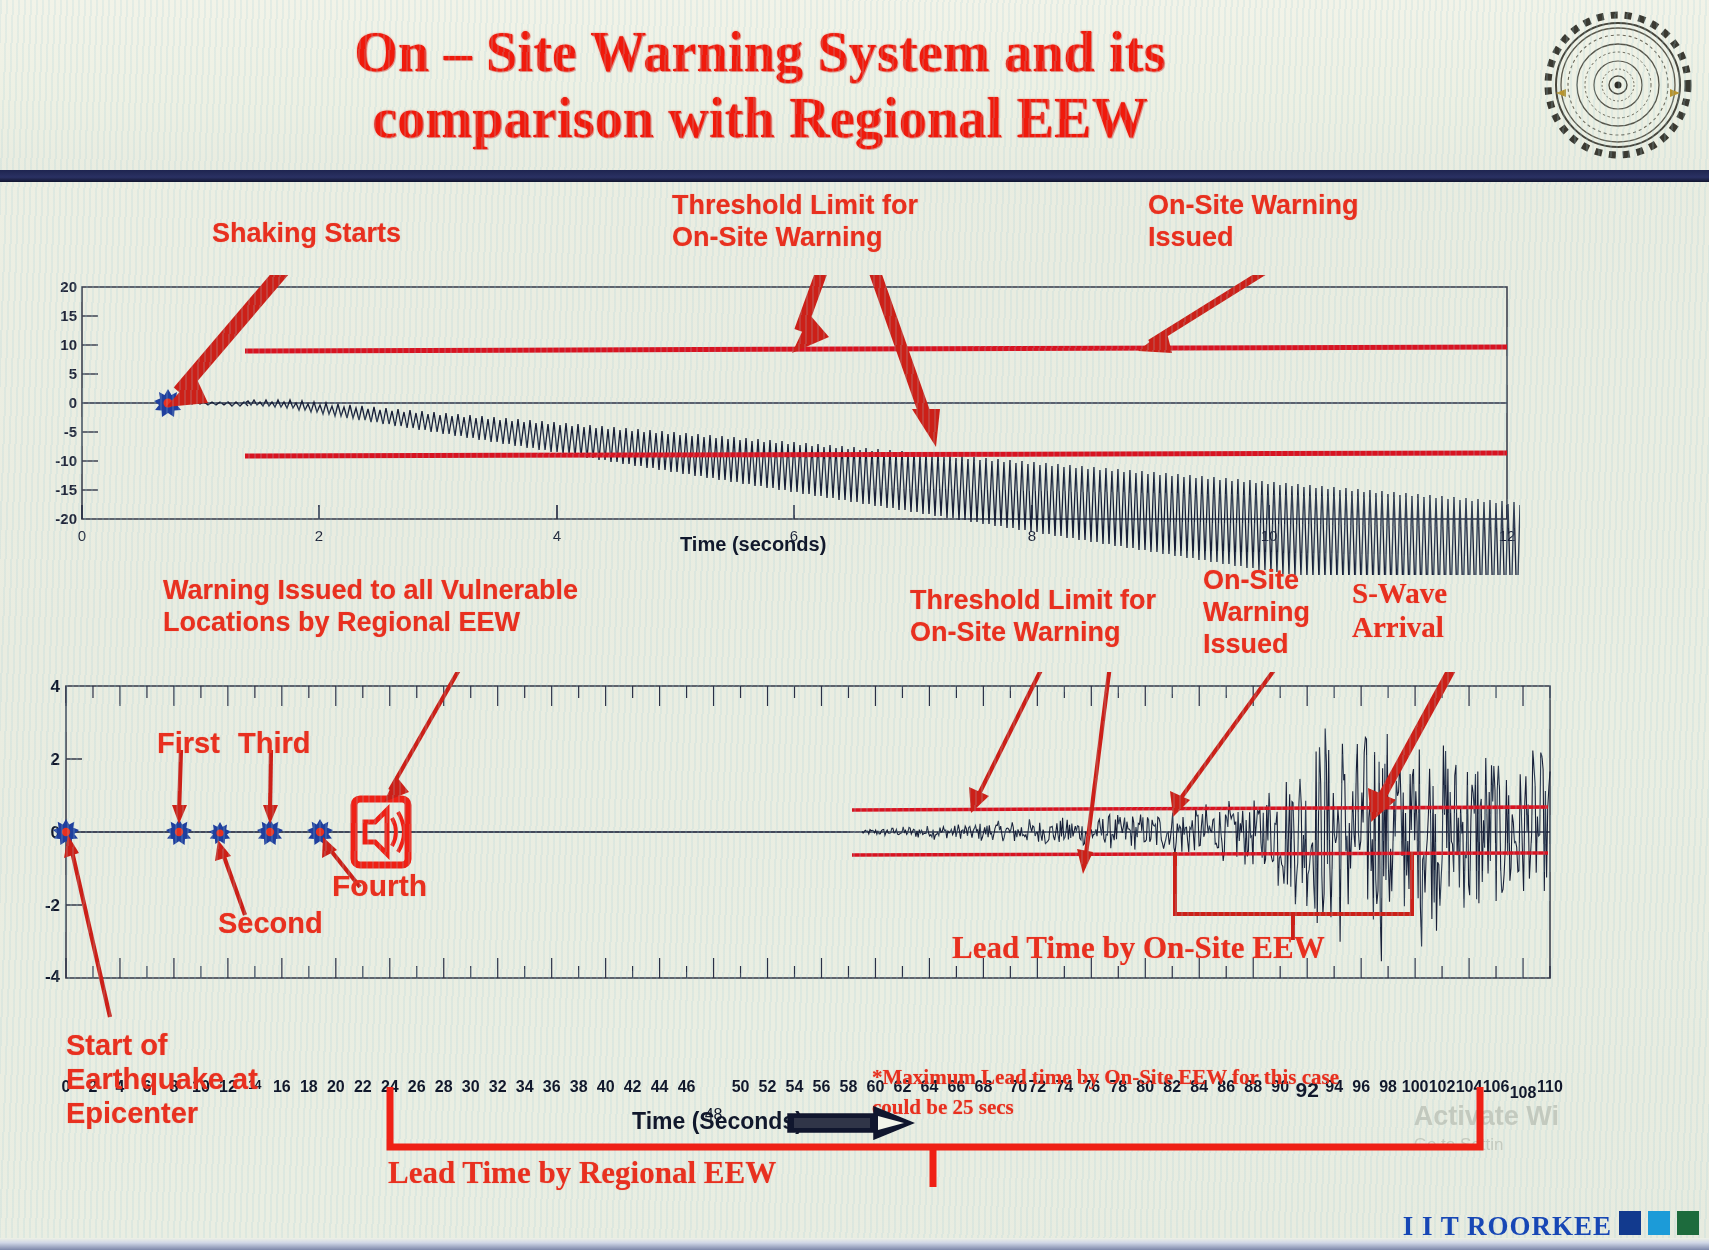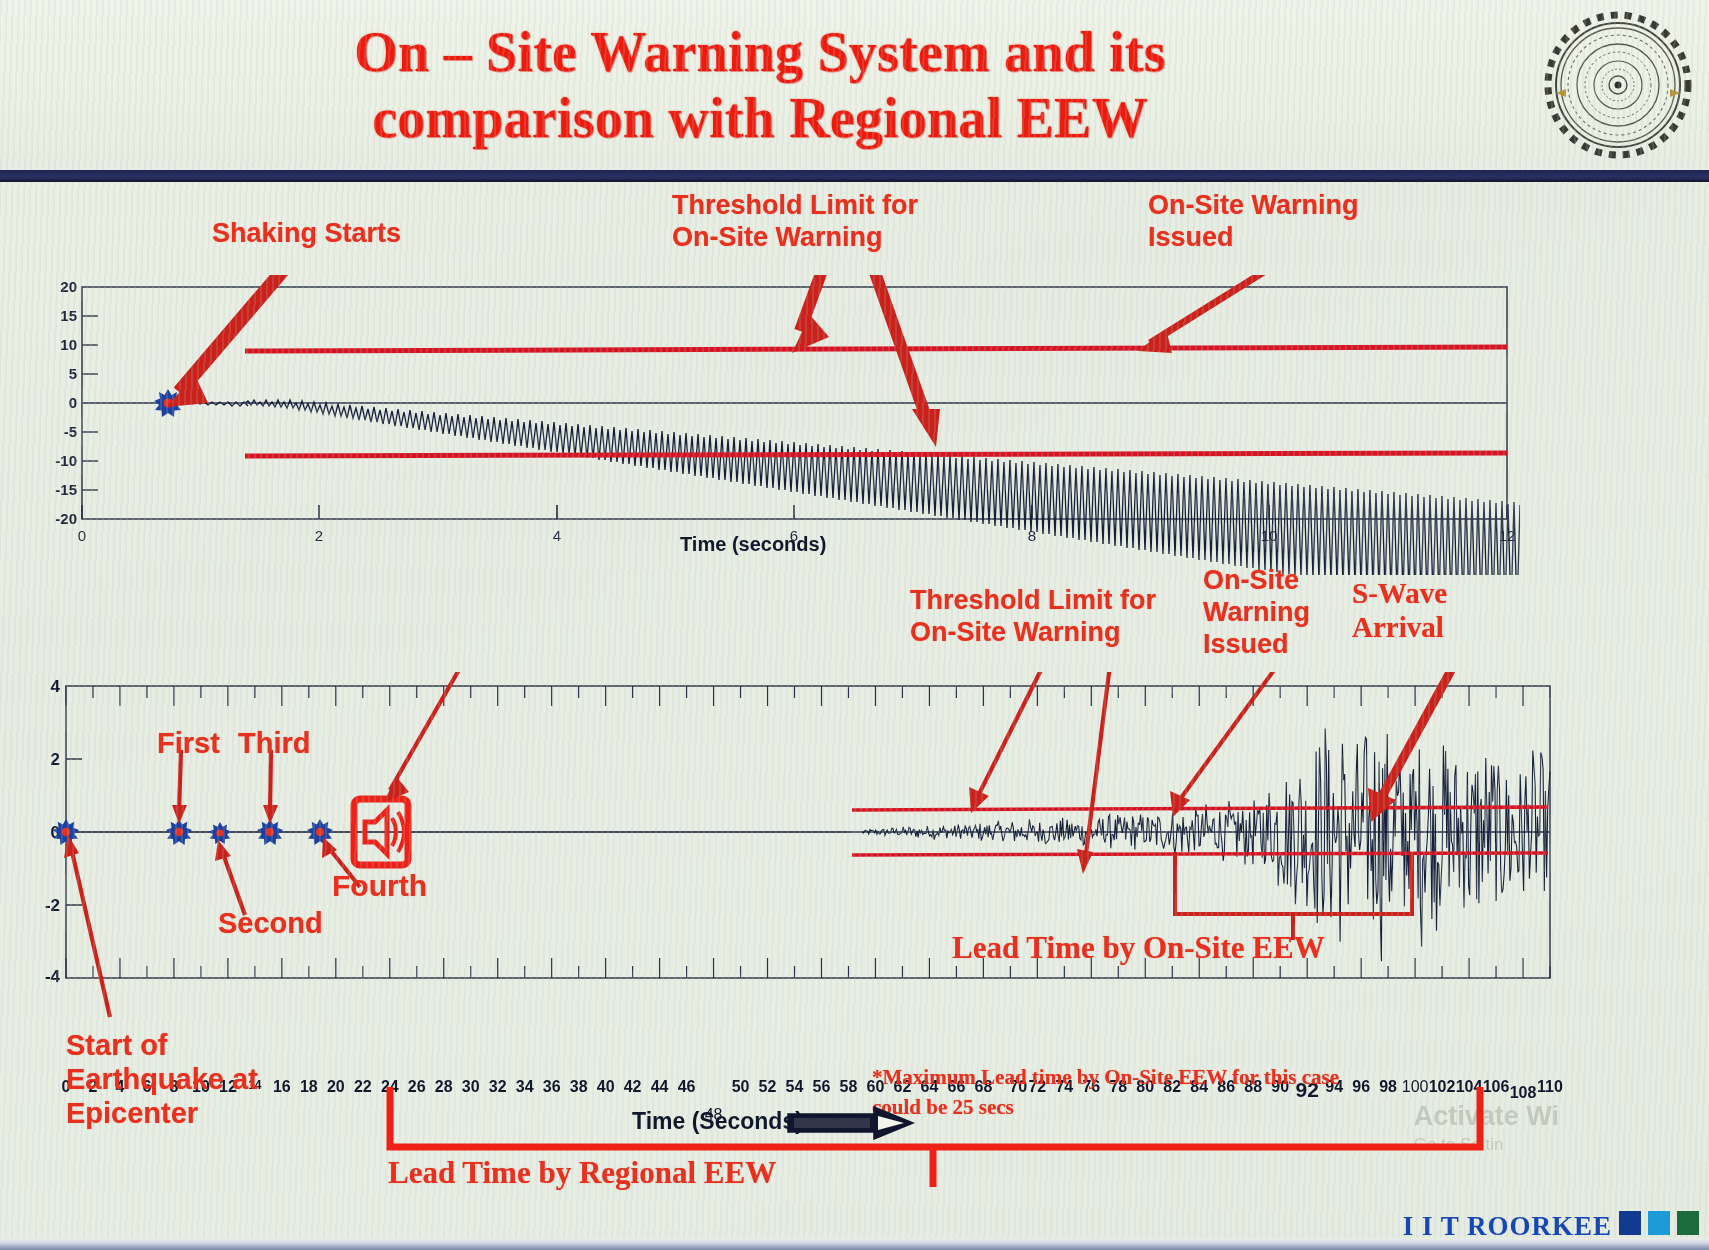--- a/index.html
+++ b/index.html
@@ -224,20 +224,22 @@
       <path d="M872,134 L896,172 L900,134 Z" fill="#cc2018"></path>
     </g>
     <g>
       <path d="M1235,-10 L1110,68" stroke="#cc2018" stroke-width="7"></path>
       <path d="M1126,54 L1098,76 L1132,78 Z" fill="#cc2018"></path>
     </g>
   </svg>
 
   <div style="position:absolute; left:680px; top:533px; font-size:20px; font-weight:bold; color:#11182c; z-index:5;">Time (seconds)</div>
 
+  <div class="ann" style="left:163px; top:575px; font-size:27px;">Warning Issued to all Vulnerable
+Locations by Regional EEW</div>
 
   <div class="ann" style="left:910px; top:585px; font-size:27px;">Threshold Limit for
 On-Site Warning</div>
 
   <div class="ann" style="left:1203px; top:565px; font-size:27px;">On-Site
 Warning
 Issued</div>
 
   <div class="ann serif" style="left:1352px; top:576px; font-size:29px;">S-Wave
 Arrival</div>
@@ -518,21 +520,21 @@
       <span style="position: absolute; left: 1105.27px; top: 0px; transform: translateX(-50%); font-size: 16px; font-weight: bold; color: rgb(17, 24, 44);">80</span>
       <span style="position: absolute; left: 1132.25px; top: 0px; transform: translateX(-50%); font-size: 16px; font-weight: bold; color: rgb(17, 24, 44);">82</span>
       <span style="position: absolute; left: 1159.24px; top: 0px; transform: translateX(-50%); font-size: 16px; font-weight: bold; color: rgb(17, 24, 44);">84</span>
       <span style="position: absolute; left: 1186.22px; top: 0px; transform: translateX(-50%); font-size: 16px; font-weight: bold; color: rgb(17, 24, 44);">86</span>
       <span style="position: absolute; left: 1213.2px; top: 0px; transform: translateX(-50%); font-size: 16px; font-weight: bold; color: rgb(17, 24, 44);">88</span>
       <span style="position: absolute; left: 1240.18px; top: 0px; transform: translateX(-50%); font-size: 16px; font-weight: bold; color: rgb(17, 24, 44);">90</span>
       <span style="position: absolute; left: 1267.16px; top: 0px; transform: translateX(-50%); font-size: 21px; font-weight: bold; color: rgb(17, 24, 44);">92</span>
       <span style="position: absolute; left: 1294.15px; top: 0px; transform: translateX(-50%); font-size: 16px; font-weight: bold; color: rgb(17, 24, 44);">94</span>
       <span style="position: absolute; left: 1321.13px; top: 0px; transform: translateX(-50%); font-size: 16px; font-weight: bold; color: rgb(17, 24, 44);">96</span>
       <span style="position: absolute; left: 1348.11px; top: 0px; transform: translateX(-50%); font-size: 16px; font-weight: bold; color: rgb(17, 24, 44);">98</span>
-      <span style="position: absolute; left: 1375.09px; top: 0px; transform: translateX(-50%); font-size: 16px; font-weight: normal; color: rgb(17, 24, 44);">100</span>
+      <span style="position: absolute; left: 1375.09px; top: 0px; transform: translateX(-50%); font-size: 16px; font-weight: bold; color: rgb(17, 24, 44);">100</span>
       <span style="position: absolute; left: 1402.07px; top: 0px; transform: translateX(-50%); font-size: 16px; font-weight: bold; color: rgb(17, 24, 44);">102</span>
       <span style="position: absolute; left: 1429.05px; top: 0px; transform: translateX(-50%); font-size: 16px; font-weight: bold; color: rgb(17, 24, 44);">104</span>
       <span style="position: absolute; left: 1456.04px; top: 0px; transform: translateX(-50%); font-size: 16px; font-weight: bold; color: rgb(17, 24, 44);">106</span>
       <span style="position: absolute; left: 1483.02px; top: 6px; transform: translateX(-50%); font-size: 16px; font-weight: bold; color: rgb(17, 24, 44);">108</span>
       <span style="position: absolute; left: 1510px; top: 0px; transform: translateX(-50%); font-size: 16px; font-weight: bold; color: rgb(17, 24, 44);">110</span>
     </div>
 
   <div style="position:absolute; left:632px; top:1108px; font-size:23px; font-weight:bold; color:#11182c; z-index:6;">Time (Seconds)</div>
   <svg style="position:absolute; left:786px; top:1106px; z-index:6;" width="130" height="34" viewBox="0 0 130 34">
     <path d="M2,8 L88,8 L88,1 L127,17 L88,33 L88,26 L2,26 Z" fill="#10162e" stroke="#10162e" stroke-width="1.5"></path>

